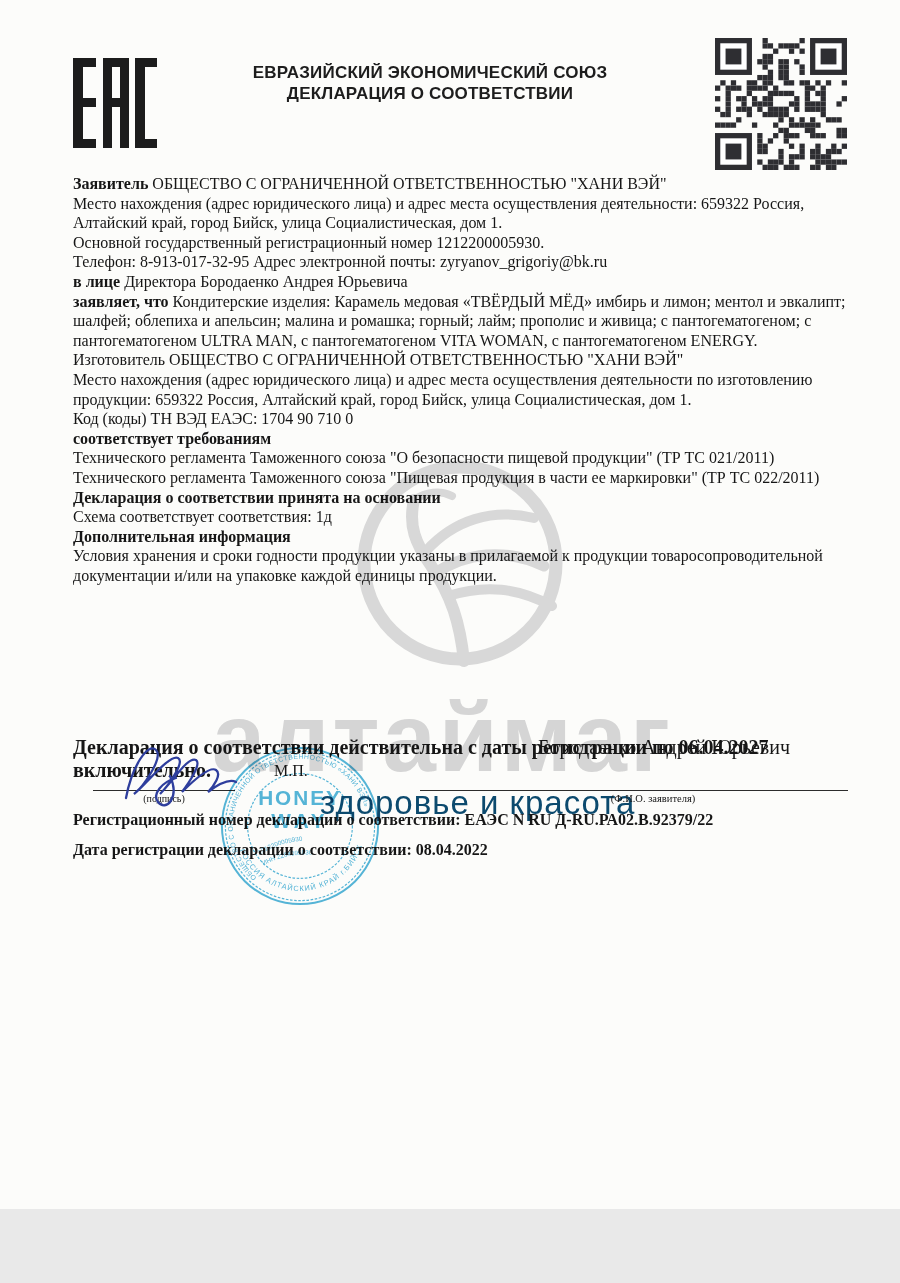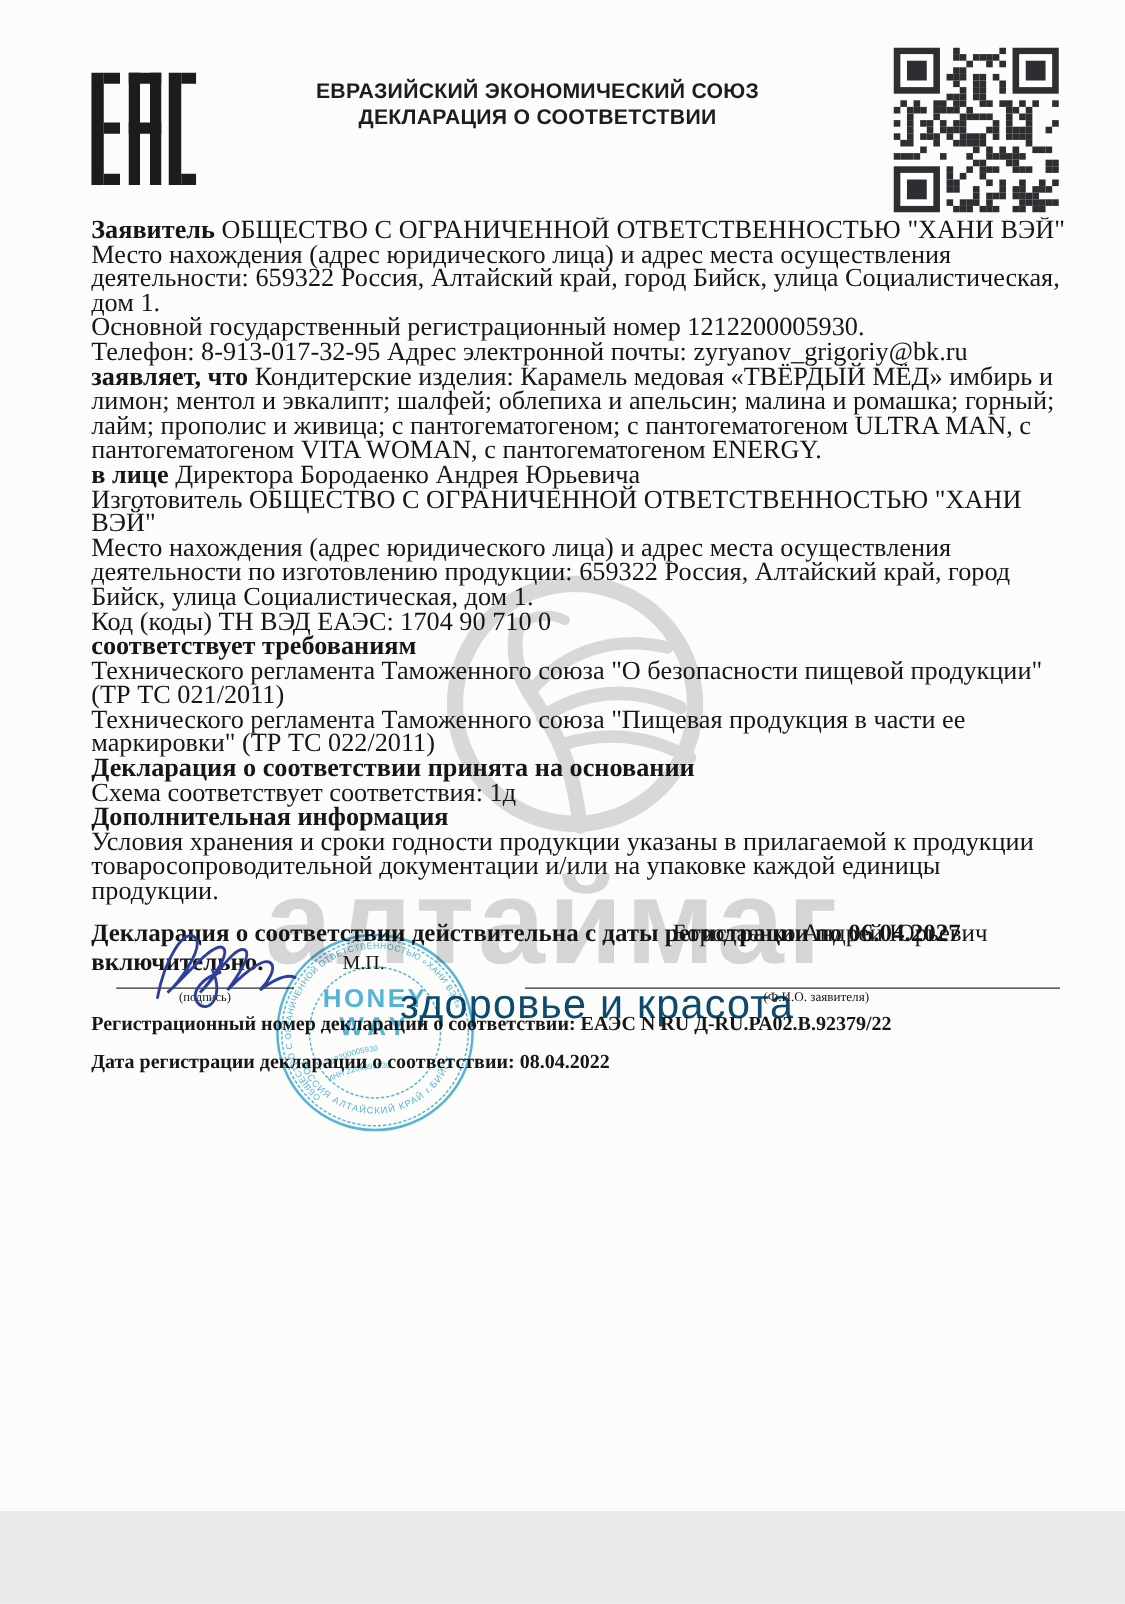--- a/index.html
+++ b/index.html
@@ -23,21 +23,21 @@
     font-family:"Liberation Sans", sans-serif; font-weight:700; font-size:96px; line-height:96px;
     letter-spacing:3px; color:#d5d5d5;
   }
   .wm-tagline{
     position:absolute; left:320px; top:784px; z-index:1;
     font-family:"Liberation Sans", sans-serif; font-size:33px; color:#0c4a6e; letter-spacing:1px;
   }
   
   .doc-body{
     position:absolute; left:73px; top:174px; width:786px; height:564px; overflow:hidden; z-index:2;
-    font-size:21px; line-height:19.6px;
+    font-size:16px; line-height:19.6px;
   }
   .doc-body p{margin:0;}
   .b{font-weight:700;}
   .validity{
     position:absolute; left:73px; top:736px; width:800px; z-index:2;
     font-size:20px; font-weight:700;
   }
   
   .sig-scribble{position:absolute; left:118px; top:736px; width:150px; height:78px; z-index:4;}
   .sig-line-left{position:absolute; left:93px; top:790px; width:142px; border-top:1.6px solid #2c2c2c; z-index:2;}
@@ -307,22 +307,22 @@
   </svg>
 
   <div class="wm-brand">алтаймаг</div>
   <div class="wm-tagline">здоровье и красота</div>
 
   <div class="doc-body">
       <p><span class="b">Заявитель </span><span>ОБЩЕСТВО С ОГРАНИЧЕННОЙ ОТВЕТСТВЕННОСТЬЮ "ХАНИ ВЭЙ"</span></p>
       <p><span>Место нахождения (адрес юридического лица) и адрес места осуществления деятельности: 659322 Россия, Алтайский край, город Бийск, улица Социалистическая, дом 1.</span></p>
       <p><span>Основной государственный регистрационный номер 1212200005930.</span></p>
       <p><span>Телефон: 8-913-017-32-95 Адрес электронной почты: zyryanov_grigoriy@bk.ru</span></p>
+      <p><span class="b">в лице </span><span>Директора Бородаенко Андрея Юрьевича</span></p>
       <p><span class="b">заявляет, что </span><span>Кондитерские изделия: Карамель медовая «ТВЁРДЫЙ МЁД» имбирь и лимон; ментол и эвкалипт; шалфей; облепиха и апельсин; малина и ромашка; горный; лайм; прополис и живица; с пантогематогеном; с пантогематогеном ULTRA MAN, с пантогематогеном VITA WOMAN, с пантогематогеном ENERGY.</span></p>
-      <p><span class="b">в лице </span><span>Директора Бородаенко Андрея Юрьевича</span></p>
       <p><span>Изготовитель ОБЩЕСТВО С ОГРАНИЧЕННОЙ ОТВЕТСТВЕННОСТЬЮ "ХАНИ ВЭЙ"</span></p>
       <p><span>Место нахождения (адрес юридического лица) и адрес места осуществления деятельности по изготовлению продукции: 659322 Россия, Алтайский край, город Бийск, улица Социалистическая, дом 1.</span></p>
       <p><span>Код (коды) ТН ВЭД ЕАЭС: 1704 90 710 0</span></p>
       <p><span class="b">соответствует требованиям</span></p>
       <p><span>Технического регламента Таможенного союза "О безопасности пищевой продукции" (ТР ТС 021/2011)</span></p>
       <p><span>Технического регламента Таможенного союза "Пищевая продукция в части ее маркировки" (ТР ТС 022/2011)</span></p>
       <p><span class="b">Декларация о соответствии принята на основании</span></p>
       <p><span>Схема соответствует соответствия: 1д</span></p>
       <p><span class="b">Дополнительная информация</span></p>
       <p><span>Условия хранения и сроки годности продукции указаны в прилагаемой к продукции товаросопроводительной документации и/или на упаковке каждой единицы продукции.</span></p>

